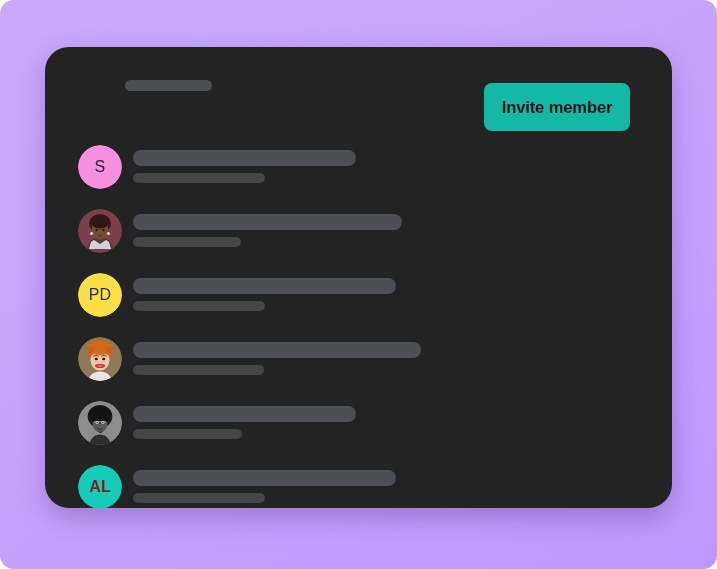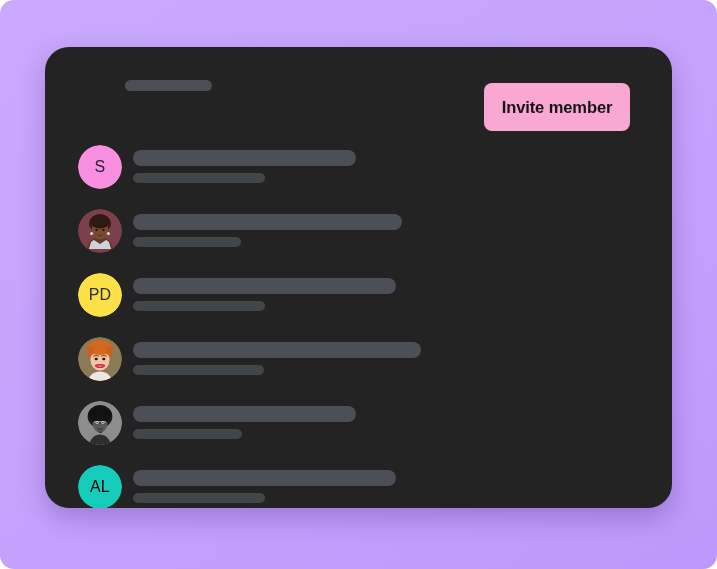--- a/index.html
+++ b/index.html
@@ -51,21 +51,21 @@
     height: 11px;
     background: #4b4e54;
     border-radius: 5.5px;
   }
   .invite-button {
     position: absolute;
     left: 439px;
     top: 36px;
     width: 146px;
     height: 48px;
-    background: #f9a8d4;
+    background: #14b8a6;
     border: none;
     border-radius: 8px;
     color: #141414;
     font-family: "Liberation Sans", sans-serif;
     font-size: 16.5px;
     font-weight: bold;
     letter-spacing: -0.1px;
     cursor: pointer;
     padding: 0;
     display: flex;
@@ -235,21 +235,21 @@
     <path d="M11 44c1.6-6.6 5.6-10.4 11-10.4S31.4 37.4 33 44z" fill="#2e2e2e"></path>
   </svg>
           </div>
           <div class="row-lines">
             <div class="line-primary" style="width: 223px;"></div>
             <div class="line-secondary" style="width: 109px;"></div>
           </div>
         </div>
         <div class="member-row">
           <div class="avatar">
-            <div class="avatar-initials" style="background: rgb(21, 204, 187); color: #000000;">AL</div>
+            <div class="avatar-initials" style="background: rgb(21, 204, 187); color: #7f1d1d; font-weight: bold;">AL</div>
           </div>
           <div class="row-lines">
             <div class="line-primary" style="width: 263px;"></div>
             <div class="line-secondary" style="width: 132px;"></div>
           </div>
         </div>
       </div>
 
   </div>
 

